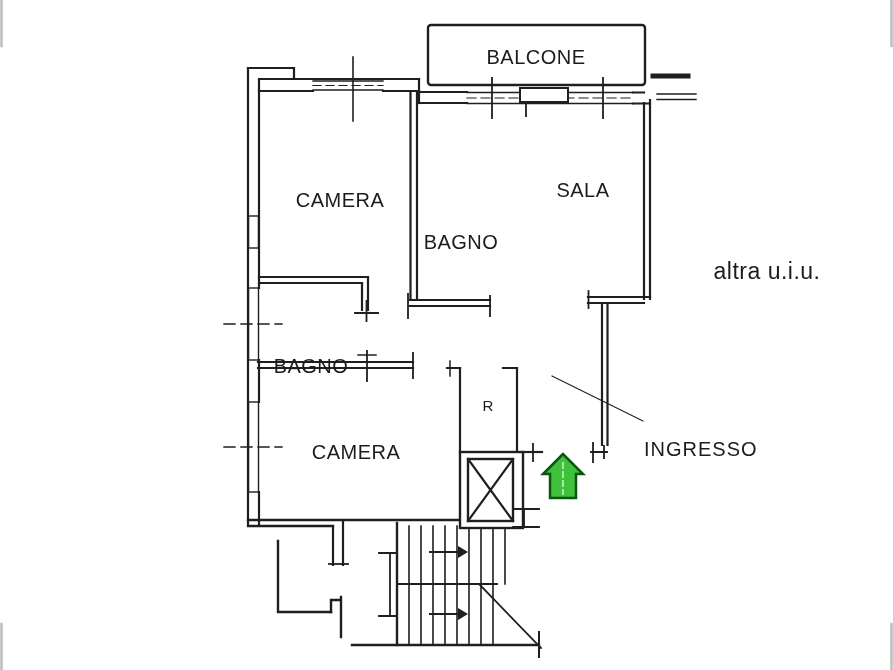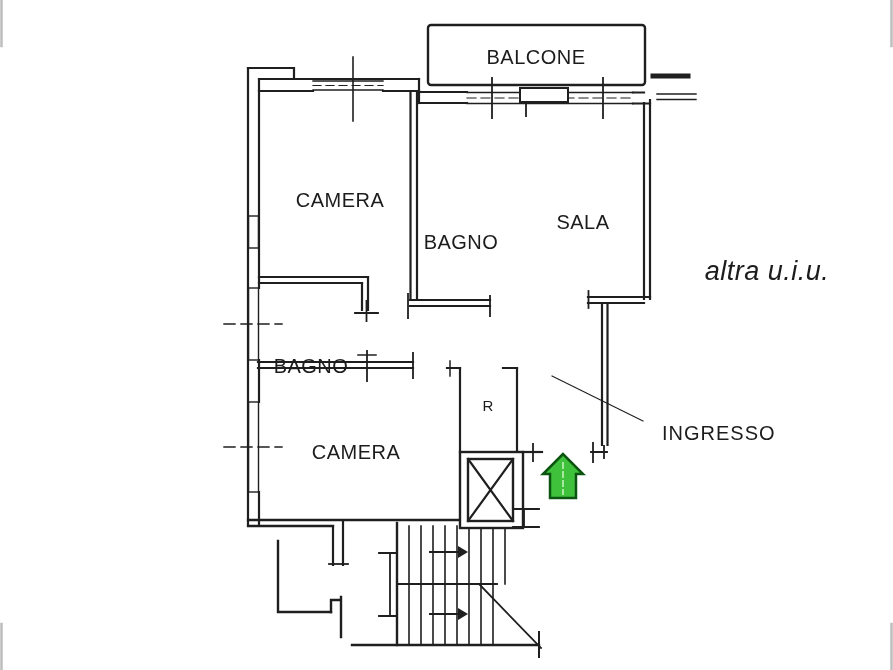--- a/index.html
+++ b/index.html
@@ -5,21 +5,21 @@
   html,body{margin:0;padding:0;background:#ffffff;}
   #stage{
     position:relative;width:893px;height:670px;background:#ffffff;overflow:hidden;
     font-family:"Liberation Sans", sans-serif;
   }
   .lbl{
     position:absolute;color:#1c1c1c;font-size:20px;letter-spacing:0.5px;
     transform:translate(-50%,-50%);white-space:nowrap;font-weight:400;
   }
   .lbl.small{font-size:15px;letter-spacing:0;}
-  .lbl.big{font-size:27px;font-style:italic;}
+  .lbl.big{font-size:23px;}
   .lbl.left-anchor{transform:translate(0,-50%);}
   svg{position:absolute;left:0;top:0;}
 </style>
 </head>
 <body>
 
 <div id="stage">
 
   <svg width="893" height="670" viewBox="0 0 893 670">
     <g fill="none" stroke="#1f1f1f" stroke-linecap="square">
@@ -152,21 +152,21 @@
       <g>
         <path d="M563,454 L543,474 H550 V498 H576 V474 H583 Z" fill="#3fc13c" stroke="#0c5510" stroke-width="2.5" stroke-linejoin="miter"></path>
         <path d="M563,463 V494" stroke="#a6e8a0" stroke-width="2" stroke-dasharray="5 4"></path>
       </g>
 
     </g>
   </svg>
 
   <div class="lbl" style="left:536px;top:57px;">BALCONE</div>
   <div class="lbl" style="left:340px;top:200px;">CAMERA</div>
-  <div class="lbl" style="left:583px;top:190px;margin-top:32px;">SALA</div>
+  <div class="lbl" style="left:583px;top:190px;">SALA</div>
   <div class="lbl" style="left:461px;top:242px;">BAGNO</div>
   <div class="lbl" style="left:311px;top:326px;margin-top:40px;">BAGNO</div>
   <div class="lbl" style="left:356px;top:452px;">CAMERA</div>
-  <div class="lbl left-anchor" style="left:644px;top:433px;letter-spacing:1px;margin-left:18px;">INGRESSO</div>
+  <div class="lbl left-anchor" style="left:644px;top:449px;letter-spacing:1px;">INGRESSO</div>
   <div class="lbl big" style="left:767px;top:271px;">altra u.i.u.</div>
   <div class="lbl small" style="left:488px;top:405px;">R</div>
 
 </div>
 
 </body></html>

